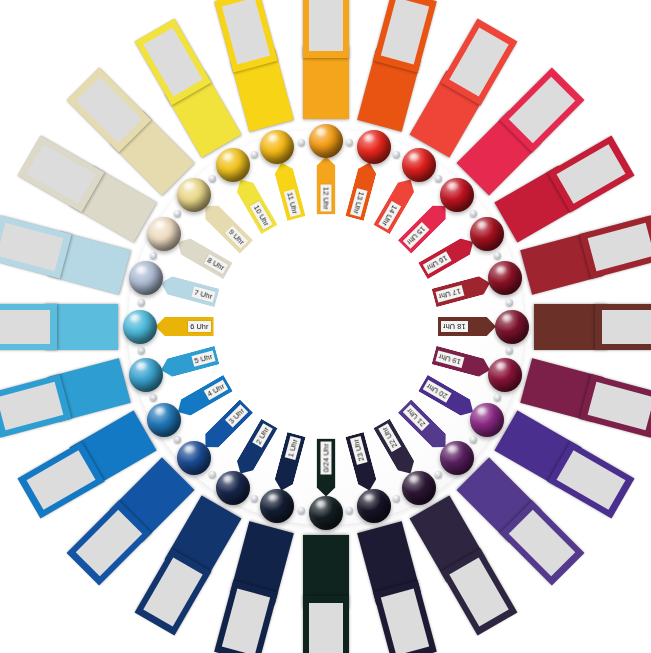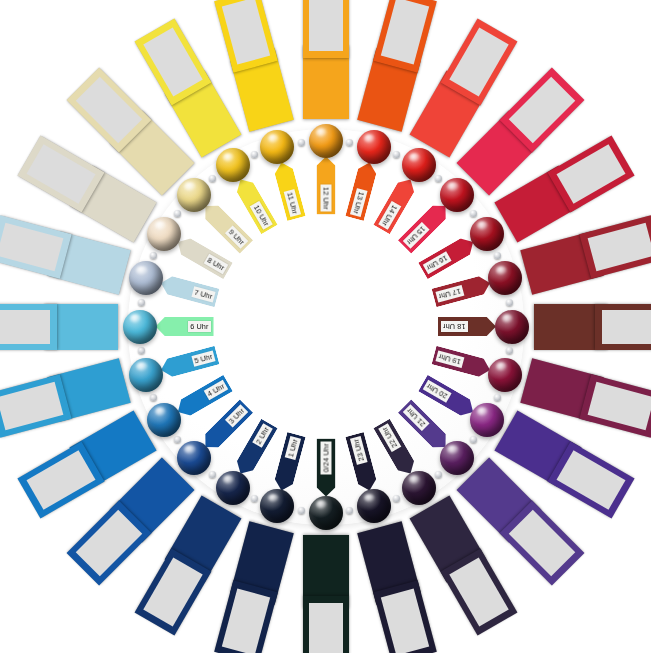--- a/index.html
+++ b/index.html
@@ -200,21 +200,21 @@
           <div class="arrow-label">5 Uhr</div>
         </div>
       </div>
       <div class="ring-item bead" style="background: radial-gradient(circle at 34% 28%, rgb(153, 207, 230) 0%, rgb(58, 163, 207) 38%, rgb(38, 108, 137) 86%, rgb(24, 68, 87) 100%); width: 34px; height: 34px; left: -196.662px; top: 31.1403px;"></div>
       <div class="spacer" style="width: 7px; height: 7px; left: -187.909px; top: 20.7779px;"></div>
       <div class="ring-item solid" style="background: rgb(46, 158, 210); width: 46px; height: 74px; left: -259.652px; top: 26.4107px; transform: rotate(255deg);"></div>
       <div class="ring-item framed" style="background: rgb(46, 158, 210); width: 46px; height: 74px; position: absolute; left: -318.573px; top: 42.1986px; transform: rotate(255deg);">
         <div class="framed-inner" style="inset: 7px 6px;"></div>
       </div>
       <div class="spoke" style="transform: rotate(180deg);"></div>
-      <div class="arrow" style="background: #86efac; clip-path: polygon(0% 50%, 16% 0%, 100% 0%, 100% 100%, 16% 100%); width: 58px; height: 19px; left: -170px; top: -9.5px; transform: rotate(360deg); position: absolute;">
+      <div class="arrow" style="background: #eab308; clip-path: polygon(0% 50%, 16% 0%, 100% 0%, 100% 100%, 16% 100%); width: 58px; height: 19px; left: -170px; top: -9.5px; transform: rotate(360deg); position: absolute;">
         <div class="arrow-body">
           <div class="arrow-label">6 Uhr</div>
         </div>
       </div>
       <div class="ring-item bead" style="background: radial-gradient(circle at 34% 28%, rgb(162, 219, 236) 0%, rgb(76, 185, 218) 38%, rgb(50, 122, 144) 86%, rgb(32, 78, 92) 100%); width: 34px; height: 34px; left: -203px; top: -17px;"></div>
       <div class="spacer" style="width: 7px; height: 7px; left: -187.909px; top: -27.7779px;"></div>
       <div class="ring-item solid" style="background: rgb(92, 188, 221); width: 46px; height: 74px; left: -268px; top: -37px; transform: rotate(270deg);"></div>
       <div class="ring-item framed" style="background: rgb(92, 188, 221); width: 46px; height: 74px; position: absolute; left: -329px; top: -37px; transform: rotate(270deg);">
         <div class="framed-inner" style="inset: 7px 6px;"></div>
       </div>

